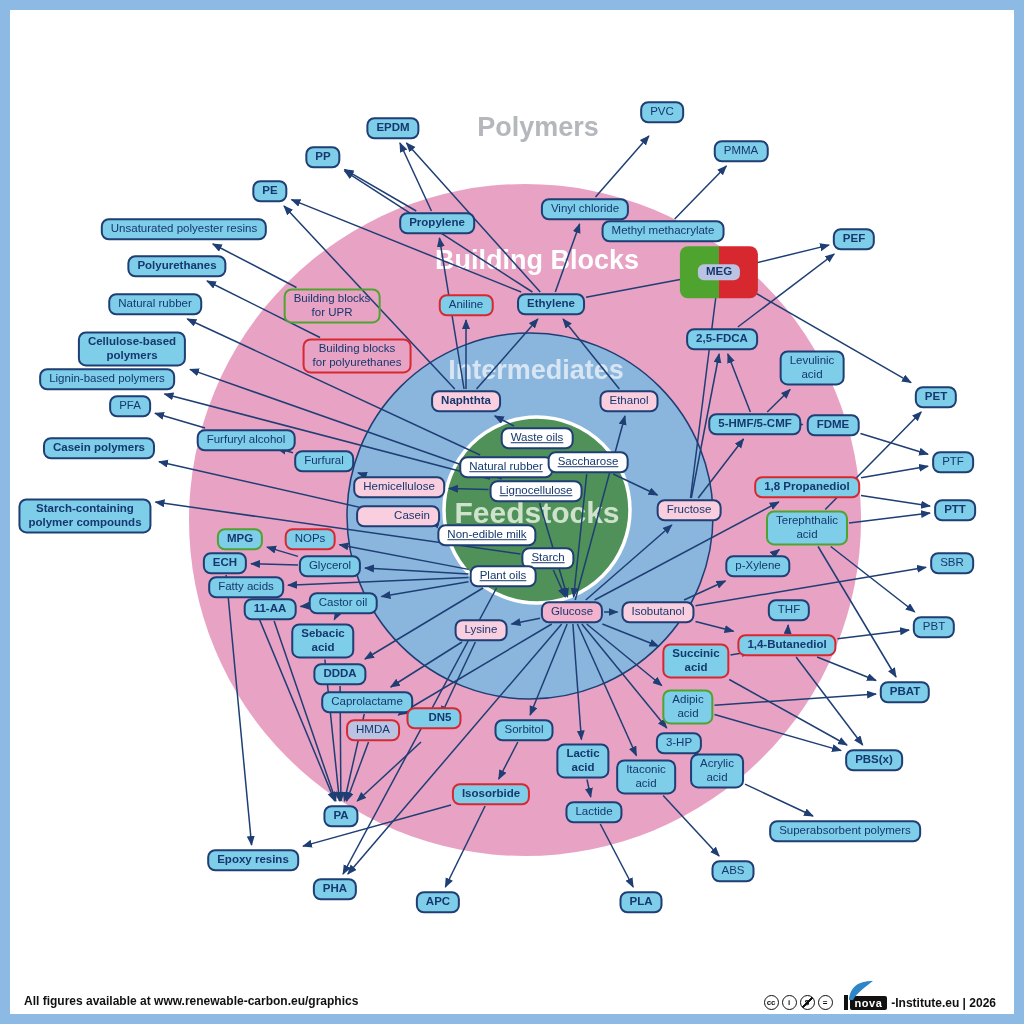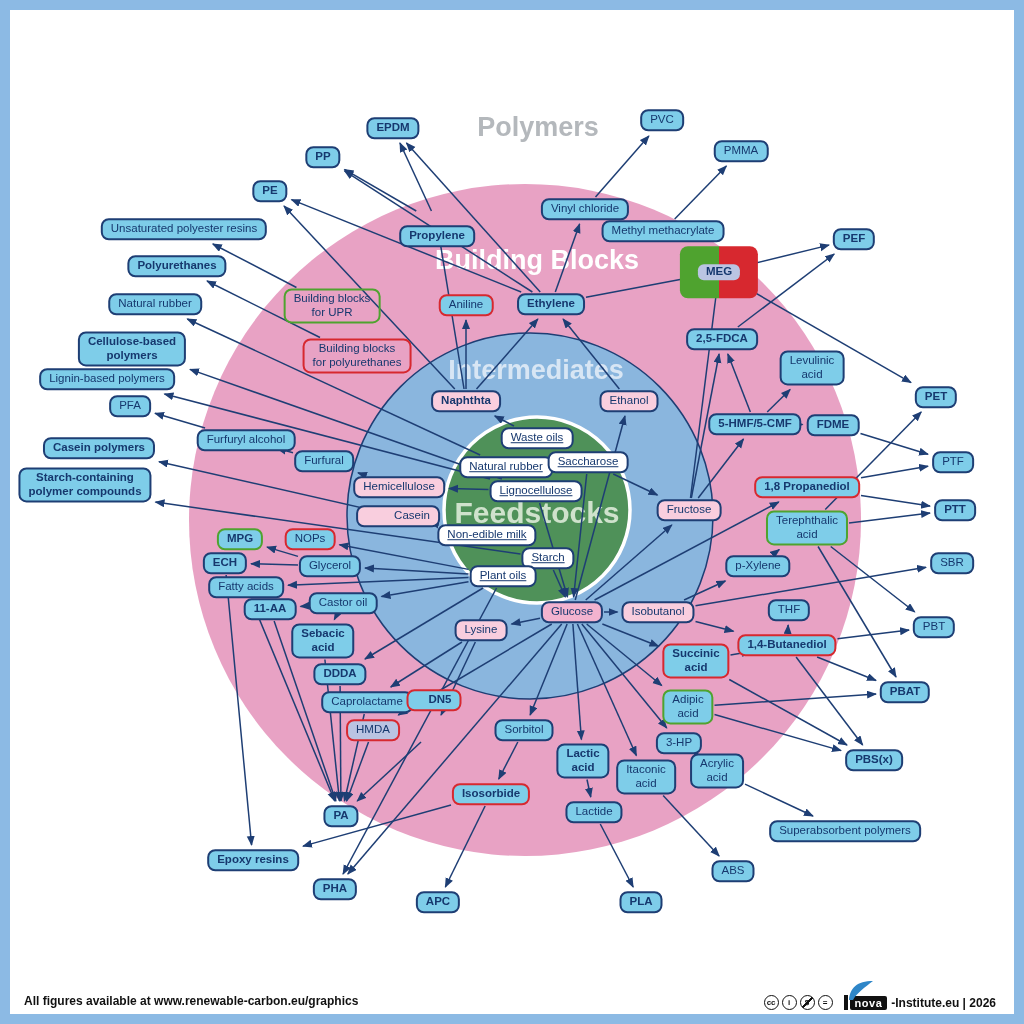--- a/index.html
+++ b/index.html
@@ -156,48 +156,48 @@
         <line x1="604" y1="612" x2="617.5" y2="612" stroke="#1e3e74" stroke-width="1.5" marker-end="url(#arr)"></line>
         <line x1="575.2417061611375" y1="600" x2="624.9478672985782" y2="416" stroke="#1e3e74" stroke-width="1.5" marker-end="url(#arr)"></line>
         <line x1="690.5126050420168" y1="498" x2="717.2352941176471" y2="286" stroke="#1e3e74" stroke-width="1.5" marker-end="url(#arr)"></line>
       </g>
   </svg>
 
   <div id="nodes">
       <div class="node f-blue b-navy bold" style="left: 393px; top: 128px;"><div class="lbl">EPDM</div></div>
       <div class="node f-blue b-navy bold" style="left: 323px; top: 157px;"><div class="lbl">PP</div></div>
       <div class="node f-blue b-navy bold" style="left: 270px; top: 191px;"><div class="lbl">PE</div></div>
-      <div class="node f-blue b-navy" style="left: 662px; top: 120px;"><div class="lbl">PVC</div></div>
+      <div class="node f-blue b-navy" style="left: 662px; top: 112px;"><div class="lbl">PVC</div></div>
       <div class="node f-blue b-navy" style="left: 741px; top: 151px;"><div class="lbl">PMMA</div></div>
       <div class="node f-blue b-navy" style="left: 184px; top: 229px;"><div class="lbl">Unsaturated polyester resins</div></div>
       <div class="node f-blue b-navy bold" style="left: 177px; top: 266px;"><div class="lbl">Polyurethanes</div></div>
       <div class="node f-blue b-navy" style="left: 155px; top: 304px;"><div class="lbl">Natural rubber</div></div>
       <div class="node f-blue b-navy bold" style="left: 132px; top: 349px;"><div class="lbl">Cellulose-based
 polymers</div></div>
       <div class="node f-blue b-navy" style="left: 107px; top: 379px;"><div class="lbl">Lignin-based polymers</div></div>
       <div class="node f-blue b-navy" style="left: 130px; top: 406px;"><div class="lbl">PFA</div></div>
       <div class="node f-blue b-navy bold" style="left: 99px; top: 448px;"><div class="lbl">Casein polymers</div></div>
-      <div class="node f-blue b-navy bold" style="left: 85px; top: 485px;"><div class="lbl">Starch-containing
+      <div class="node f-blue b-navy bold" style="left: 85px; top: 516px;"><div class="lbl">Starch-containing
 polymer compounds</div></div>
       <div class="node f-blue b-navy bold" style="left: 854px; top: 239px;"><div class="lbl">PEF</div></div>
       <div class="node f-blue b-navy bold" style="left: 936px; top: 397px;"><div class="lbl">PET</div></div>
       <div class="node f-blue b-navy" style="left: 953px; top: 462px;"><div class="lbl">PTF</div></div>
       <div class="node f-blue b-navy bold" style="left: 955px; top: 510px; text-align: right;"><div class="lbl">PTT</div></div>
       <div class="node f-blue b-navy" style="left: 952px; top: 563px;"><div class="lbl">SBR</div></div>
       <div class="node f-blue b-navy" style="left: 934px; top: 627px;"><div class="lbl">PBT</div></div>
       <div class="node f-blue b-navy bold" style="left: 905px; top: 692px;"><div class="lbl">PBAT</div></div>
       <div class="node f-blue b-navy bold" style="left: 874px; top: 760px;"><div class="lbl">PBS(x)</div></div>
       <div class="node f-blue b-navy" style="left: 845px; top: 831px;"><div class="lbl">Superabsorbent polymers</div></div>
       <div class="node f-blue b-navy" style="left: 733px; top: 871px;"><div class="lbl">ABS</div></div>
       <div class="node f-blue b-navy bold" style="left: 641px; top: 902px;"><div class="lbl">PLA</div></div>
       <div class="node f-blue b-navy bold" style="left: 438px; top: 902px;"><div class="lbl">APC</div></div>
       <div class="node f-blue b-navy bold" style="left: 335px; top: 889px;"><div class="lbl">PHA</div></div>
       <div class="node f-blue b-navy bold" style="left: 253px; top: 860px;"><div class="lbl">Epoxy resins</div></div>
       <div class="node f-blue b-navy bold" style="left: 341px; top: 816px;"><div class="lbl">PA</div></div>
-      <div class="node f-blue b-navy bold" style="left: 437px; top: 236px;"><div class="lbl">Propylene</div></div>
+      <div class="node f-blue b-navy bold" style="left: 437px; top: 223px;"><div class="lbl">Propylene</div></div>
       <div class="node f-blue b-navy" style="left: 585px; top: 209px;"><div class="lbl">Vinyl chloride</div></div>
       <div class="node f-blue b-navy" style="left: 663px; top: 231px;"><div class="lbl">Methyl methacrylate</div></div>
       <div class="node f-blue b-red" style="left: 466px; top: 305px;"><div class="lbl">Aniline</div></div>
       <div class="node f-blue b-navy bold" style="left: 551px; top: 304px;"><div class="lbl">Ethylene</div></div>
       <div class="node f-lav b-split bold" style="left: 719px; top: 272px;"><div class="lbl">MEG</div></div>
       <div class="node f-none b-green" style="left: 332px; top: 306px;"><div class="lbl">Building blocks
 for UPR</div></div>
       <div class="node f-none b-red" style="left: 357px; top: 356px;"><div class="lbl">Building blocks
 for polyurethanes</div></div>
       <div class="node f-blue b-navy bold" style="left: 722px; top: 339px;"><div class="lbl">2,5-FDCA</div></div>
@@ -212,21 +212,21 @@
       <div class="node f-blue b-navy bold" style="left: 225px; top: 563px;"><div class="lbl">ECH</div></div>
       <div class="node f-blue b-navy" style="left: 330px; top: 566px;"><div class="lbl">Glycerol</div></div>
       <div class="node f-blue b-navy" style="left: 246px; top: 587px;"><div class="lbl">Fatty acids</div></div>
       <div class="node f-blue b-navy" style="left: 343px; top: 603px;"><div class="lbl">Castor oil</div></div>
       <div class="node f-blue b-navy bold" style="left: 270px; top: 609px;"><div class="lbl">11-AA</div></div>
       <div class="node f-blue b-navy bold" style="left: 323px; top: 641px;"><div class="lbl">Sebacic
 acid</div></div>
       <div class="node f-blue b-navy bold" style="left: 340px; top: 674px;"><div class="lbl">DDDA</div></div>
       <div class="node f-blue b-navy" style="left: 367px; top: 702px;"><div class="lbl">Caprolactame</div></div>
       <div class="node f-lav b-red" style="left: 373px; top: 730px;"><div class="lbl">HMDA</div></div>
-      <div class="node f-blue b-red bold" style="left: 434px; top: 700px; padding-left: 20px;"><div class="lbl">DN5</div></div>
+      <div class="node f-blue b-red bold" style="left: 434px; top: 718px; padding-left: 20px;"><div class="lbl">DN5</div></div>
       <div class="node f-blue b-navy" style="left: 524px; top: 730px;"><div class="lbl">Sorbitol</div></div>
       <div class="node f-blue b-navy bold" style="left: 583px; top: 761px;"><div class="lbl">Lactic
 acid</div></div>
       <div class="node f-blue b-navy" style="left: 646px; top: 777px;"><div class="lbl">Itaconic
 acid</div></div>
       <div class="node f-blue b-navy" style="left: 679px; top: 743px;"><div class="lbl">3-HP</div></div>
       <div class="node f-blue b-navy" style="left: 717px; top: 771px;"><div class="lbl">Acrylic
 acid</div></div>
       <div class="node f-blue b-red bold" style="left: 491px; top: 794px;"><div class="lbl">Isosorbide</div></div>
       <div class="node f-blue b-navy" style="left: 594px; top: 812px;"><div class="lbl">Lactide</div></div>

